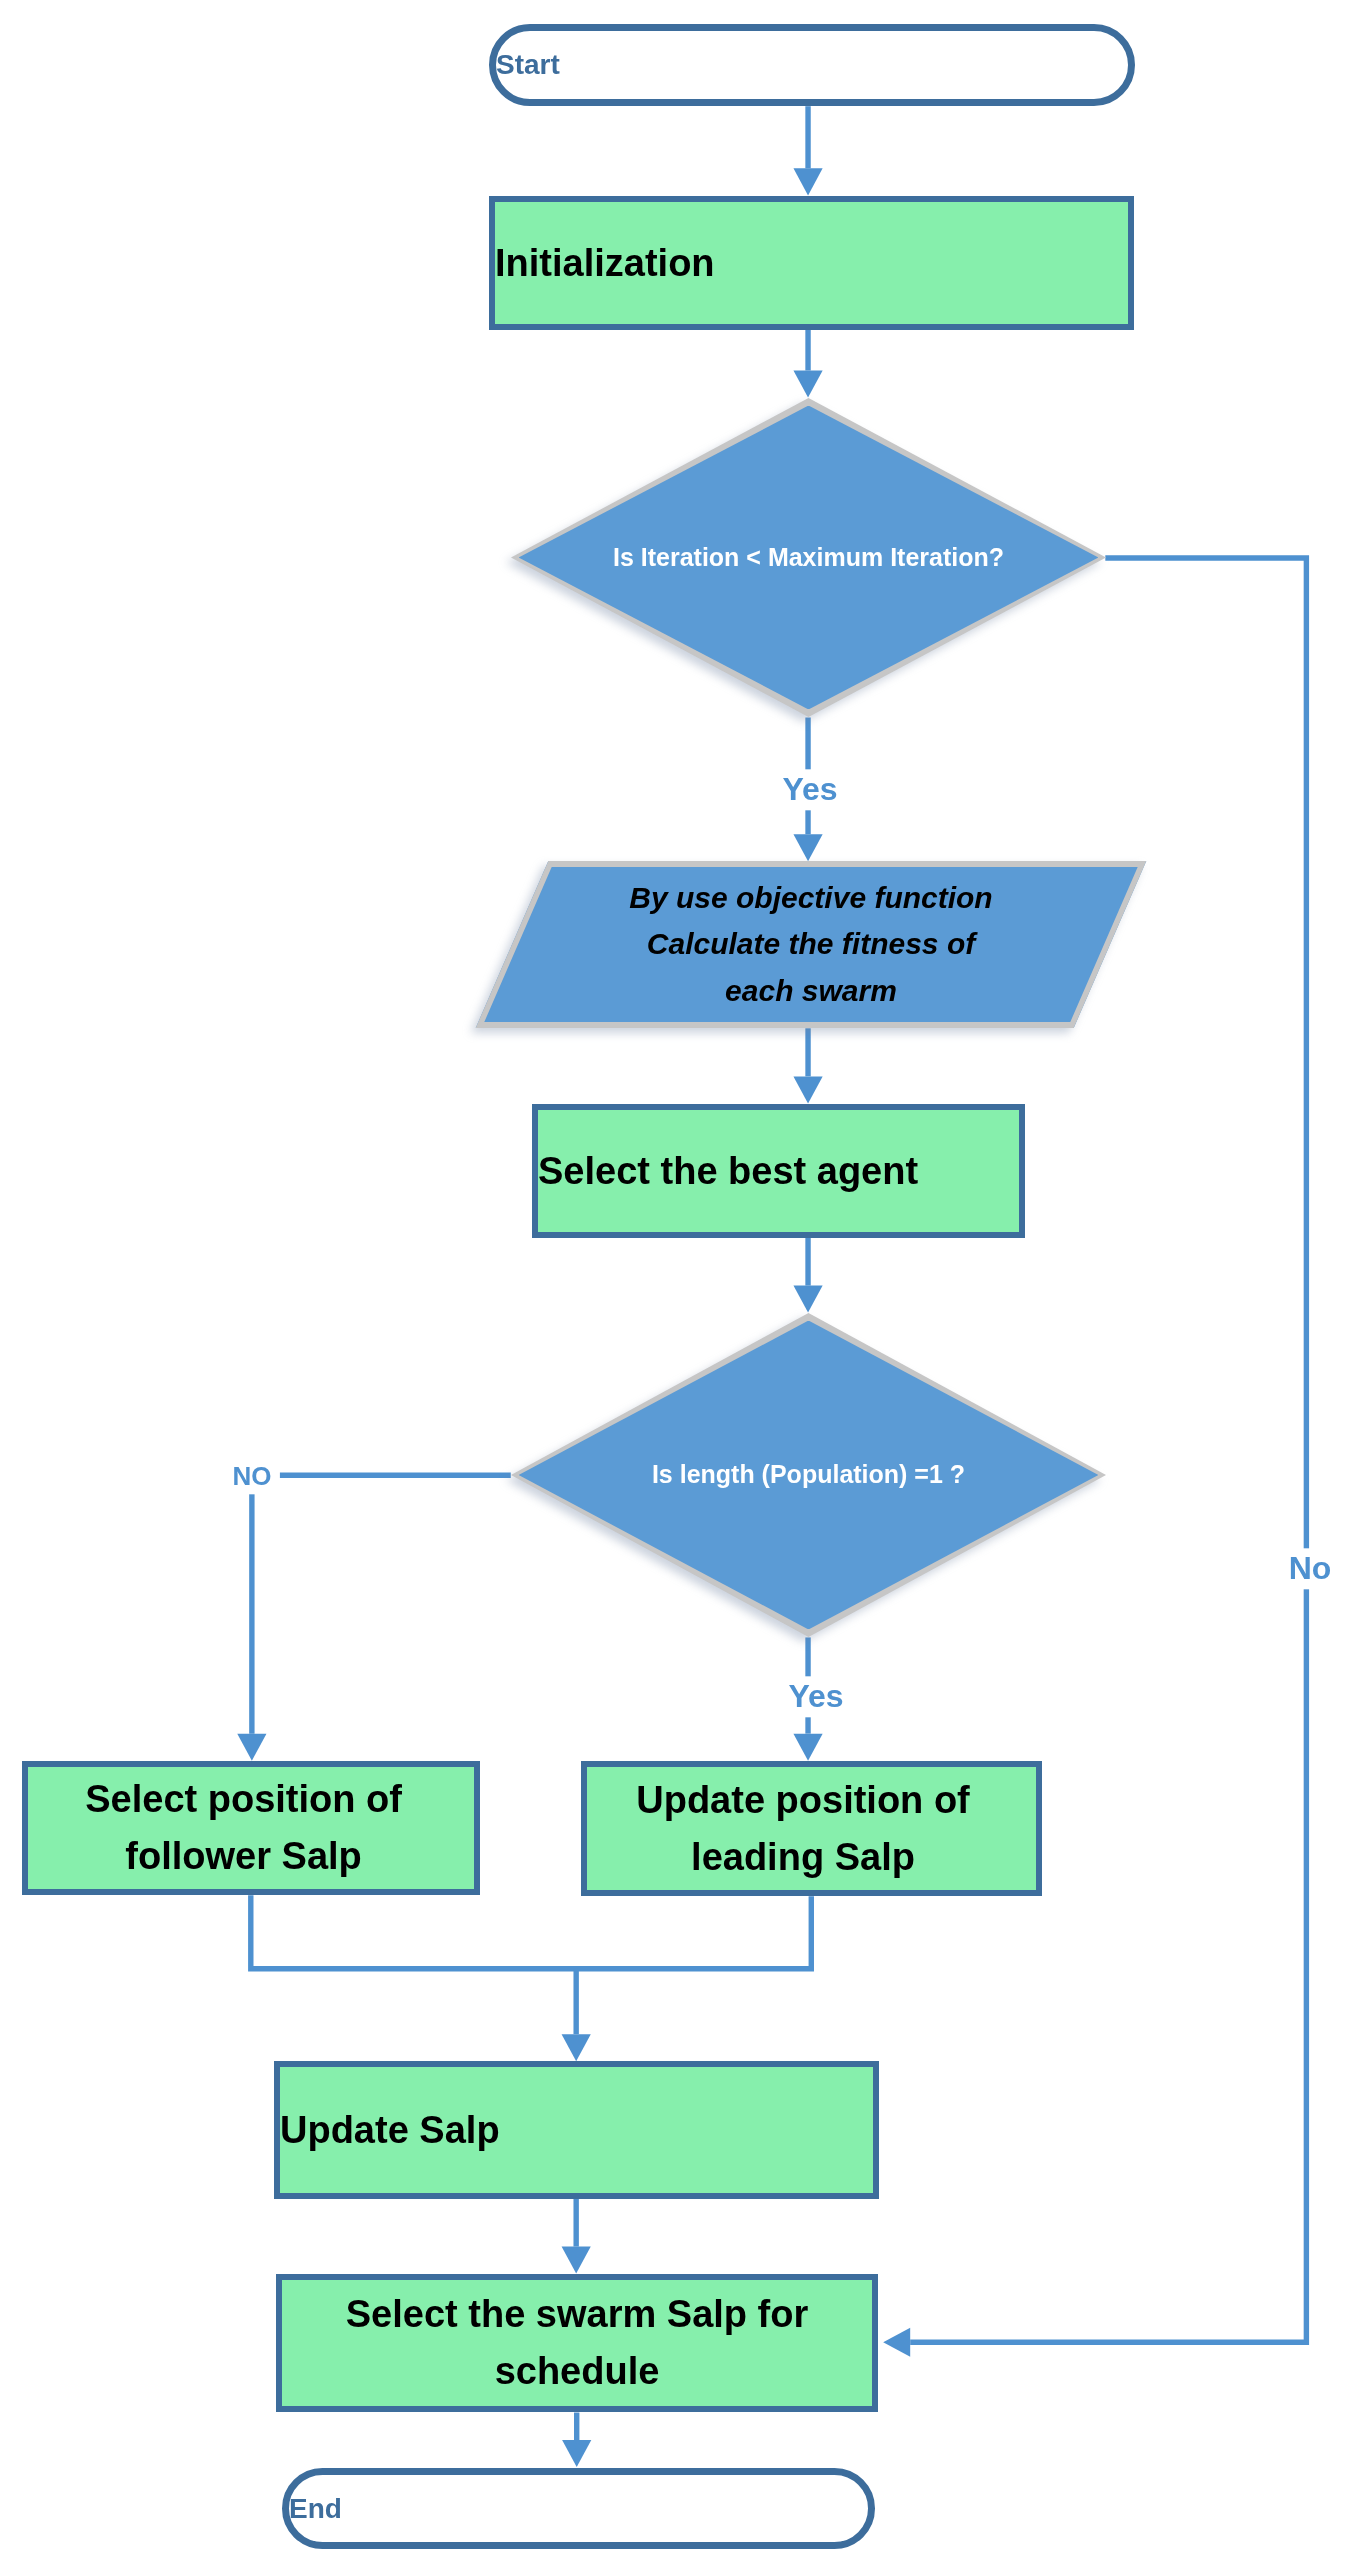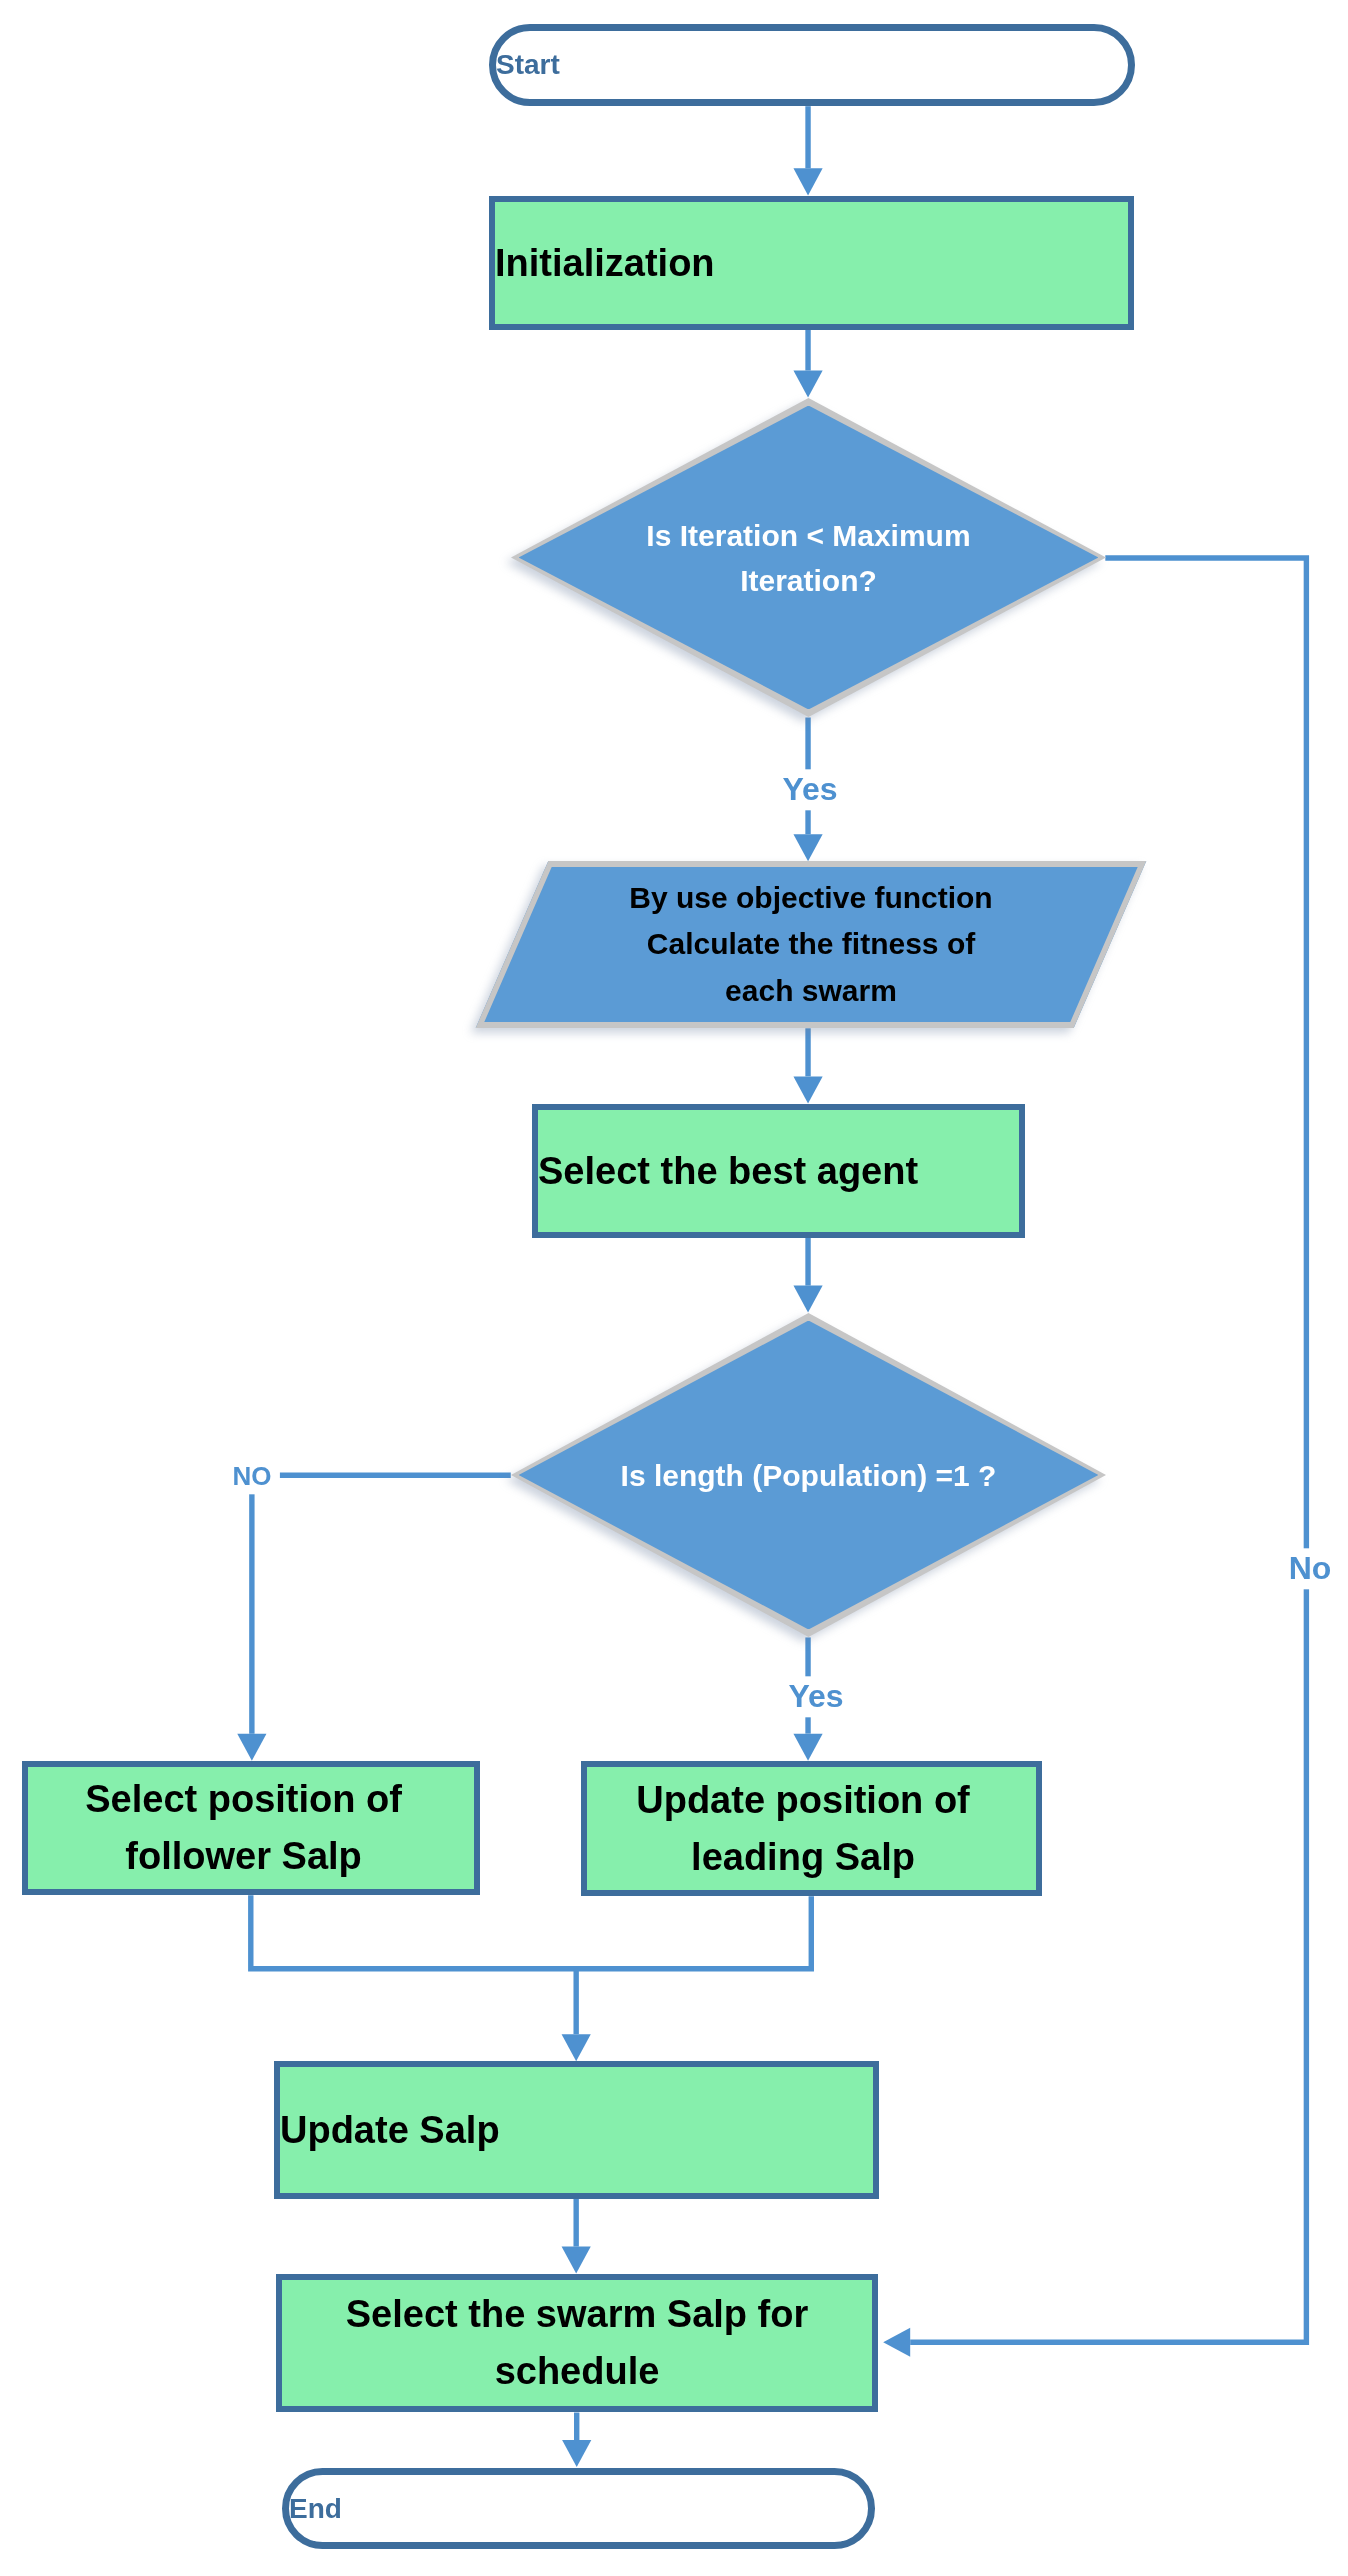--- a/index.html
+++ b/index.html
@@ -24,26 +24,26 @@
         text-align:center;box-sizing:border-box;color:var(--process-text);}
   .terminator{border:7px solid var(--node-border);border-radius:49px;background:#fff;
         color:var(--terminator-text);font-size:28px;}
   .process{border:6px solid var(--node-border);background:#86efac;font-size:38px;line-height:1.5;}
   .shadowed{filter:drop-shadow(-4.9px 5.4px 4.9px rgba(110,130,160,0.35));}
   .diamond-outer{position:absolute;
         clip-path:polygon(50% 0,100% 50%,50% 100%,0 50%);background:var(--shape-border-gray);}
   .diamond-inner{position:absolute;inset:7.6px;
         clip-path:polygon(50% 0,100% 50%,50% 100%,0 50%);background:var(--shape-fill);}
   .diamond-label{position:absolute;inset:0;display:flex;align-items:center;justify-content:center;
-        text-align:center;color:var(--decision-text);font-size:30px;line-height:1.5;}
+        text-align:center;color:var(--decision-text);font-size:25px;line-height:1.5;}
   .para-shape{position:absolute;box-sizing:border-box;border:6.5px solid var(--shape-border-gray);
         background:var(--shape-fill);transform:skewX(-23.5deg);}
   .para-label{position:absolute;display:flex;flex-direction:column;align-items:center;
         justify-content:center;text-align:center;color:var(--process-text);
-        font-size:30px;line-height:1.55;}
+        font-size:30px;line-height:1.55;font-style:italic;}
   .edge-label{position:absolute;transform:translate(-50%,-50%);background:var(--page-bg);
         color:var(--connector);font-size:32px;padding:2.2px 8.6px;white-space:nowrap;}
   .edge-label.small{font-size:26px;}
   .tw{max-width:411px;}          
   .tw2{max-width:541px;}        
   .tw3{max-width:432px;}         
 </style>
 </head>
 <body>
 

